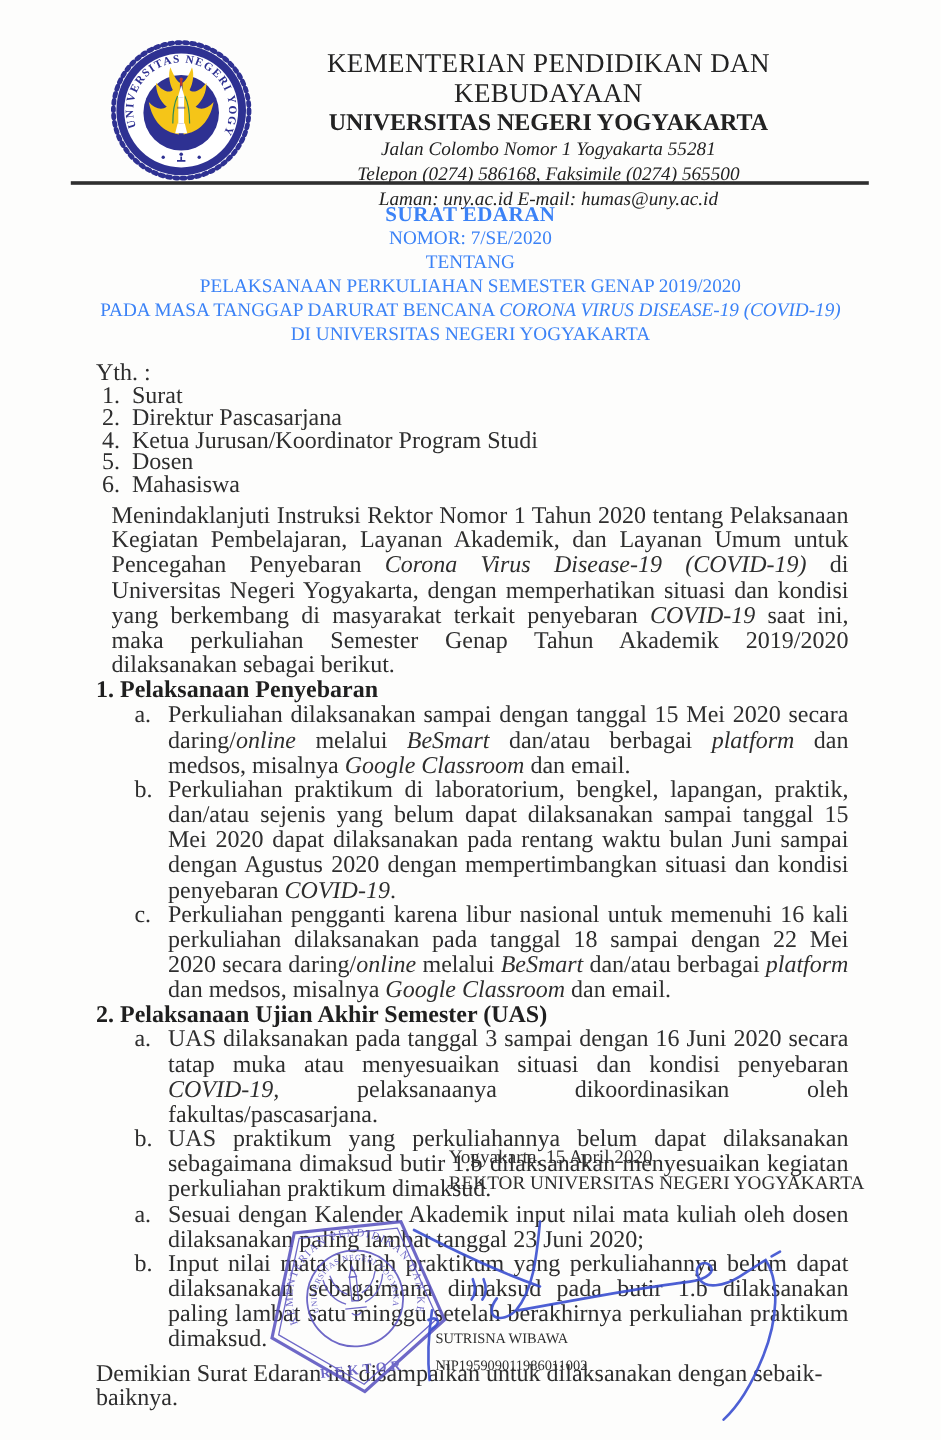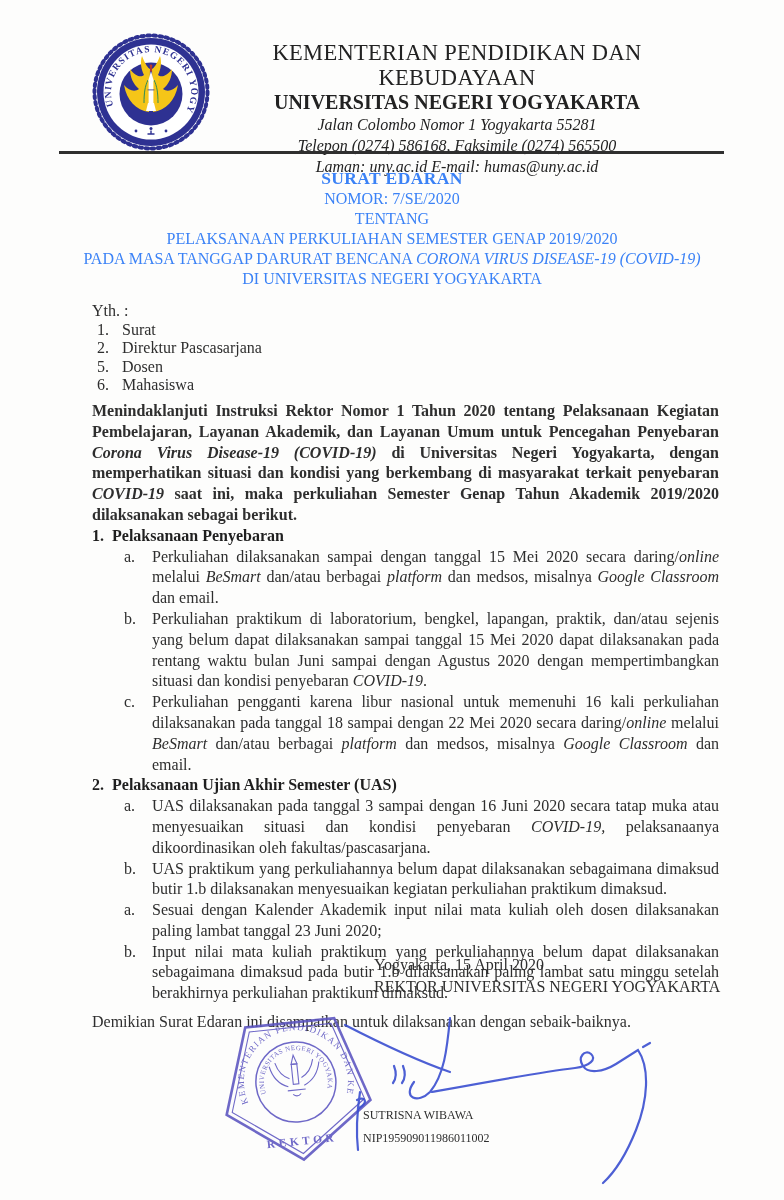--- a/index.html
+++ b/index.html
@@ -11,25 +11,25 @@
   .logo{position:absolute;left:92px;top:33px;width:118px;height:118px;}
   .lh-text{position:absolute;left:222px;top:40px;width:470px;text-align:center;color:#222;}
   .lh-ministry{font-size:22.5px;line-height:25px;letter-spacing:.3px;}
   .lh-univ{font-size:20px;line-height:24px;font-weight:700;}
   .lh-addr{font-size:16px;line-height:21px;font-style:italic;}
   .rule{position:absolute;left:59px;top:151px;width:665px;height:3px;background:#2f2f2f;}
   
   .title-block{position:absolute;left:60px;top:167px;width:664px;text-align:center;line-height:20px;font-size:16px;color:#3b82f6;}
   .doc-type{font-weight:700;font-size:17.5px;letter-spacing:.4px;line-height:22px;}
   
-  .content{position:absolute;left:92px;top:302px;width:627px;font-size:16px;line-height:20.8px;}
+  .content{position:absolute;left:80px;top:302px;width:627px;font-size:20px;line-height:20.8px;}
   .recipients{line-height:18.6px;}
   .rcp-row{padding-left:5px;}
   .rcp-no{display:inline-block;width:25px;}
-  .intro{margin:6px 0 0 0;text-align:justify;font-weight:bold;}
+  .intro{margin:6px 0 0 13px;text-align:justify;}
   .sec-h{font-weight:700;color:#1f1f1f;}
   .sec-no{display:inline-block;width:20px;}
   .sub{position:relative;margin-left:60px;text-align:justify;}
   .sub-no{position:absolute;left:-28px;}
   .closing{margin:8px 0 0 0;}
   i{font-style:italic;}
   
   .sig-head{position:absolute;left:374px;top:954px;font-size:16px;line-height:21.5px;}
   .sig-name{position:absolute;left:363px;top:1104px;font-size:12px;line-height:22.5px;}
   .stamp{position:absolute;left:214px;top:1004px;width:164px;height:158px;transform:rotate(-6deg);pointer-events:none;}
@@ -91,20 +91,21 @@
     <div><span>PADA MASA TANGGAP DARURAT BENCANA </span><i>CORONA VIRUS DISEASE-19 (COVID-19)</i></div>
     <div>DI UNIVERSITAS NEGERI YOGYAKARTA</div>
   </div>
 
   <div class="content">
 
     <div class="recipients">
       <div>Yth. :</div>
       <div class="rcp-row"><span class="rcp-no">1.</span><span>Surat</span></div>
       <div class="rcp-row"><span class="rcp-no">2.</span><span>Direktur Pascasarjana</span></div>
+      <div class="rcp-row"><span class="rcp-no">4.</span><span>Ketua Jurusan/Koordinator Program Studi</span></div>
       <div class="rcp-row"><span class="rcp-no">5.</span><span>Dosen</span></div>
       <div class="rcp-row"><span class="rcp-no">6.</span><span>Mahasiswa</span></div>
     </div>
 
     <p class="intro"><span>Menindaklanjuti Instruksi Rektor Nomor 1 Tahun 2020 tentang Pelaksanaan Kegiatan Pembelajaran, Layanan Akademik, dan Layanan Umum untuk Pencegahan Penyebaran </span><i>Corona Virus Disease-19 (COVID-19)</i><span> di Universitas Negeri Yogyakarta, dengan memperhatikan situasi dan kondisi yang berkembang di masyarakat terkait penyebaran </span><i>COVID-19</i><span> saat ini, maka perkuliahan Semester Genap Tahun Akademik 2019/2020 dilaksanakan sebagai berikut.</span></p>
 
     <div>
       <div class="sec-h"><span class="sec-no">1.</span><span>Pelaksanaan Penyebaran</span></div>
       <div class="sub"><span class="sub-no">a.</span><span><span>Perkuliahan dilaksanakan sampai dengan tanggal 15 Mei 2020 secara daring/</span><i>online</i><span> melalui </span><i>BeSmart</i><span> dan/atau berbagai </span><i>platform</i><span> dan medsos, misalnya </span><i>Google Classroom</i><span> dan email.</span></span></div>
       <div class="sub"><span class="sub-no">b.</span><span><span>Perkuliahan praktikum di laboratorium, bengkel, lapangan, praktik, dan/atau sejenis yang belum dapat dilaksanakan sampai tanggal 15 Mei 2020 dapat dilaksanakan pada rentang waktu bulan Juni sampai dengan Agustus 2020 dengan mempertimbangkan situasi dan kondisi penyebaran </span><i>COVID-19</i><span>.</span></span></div>

